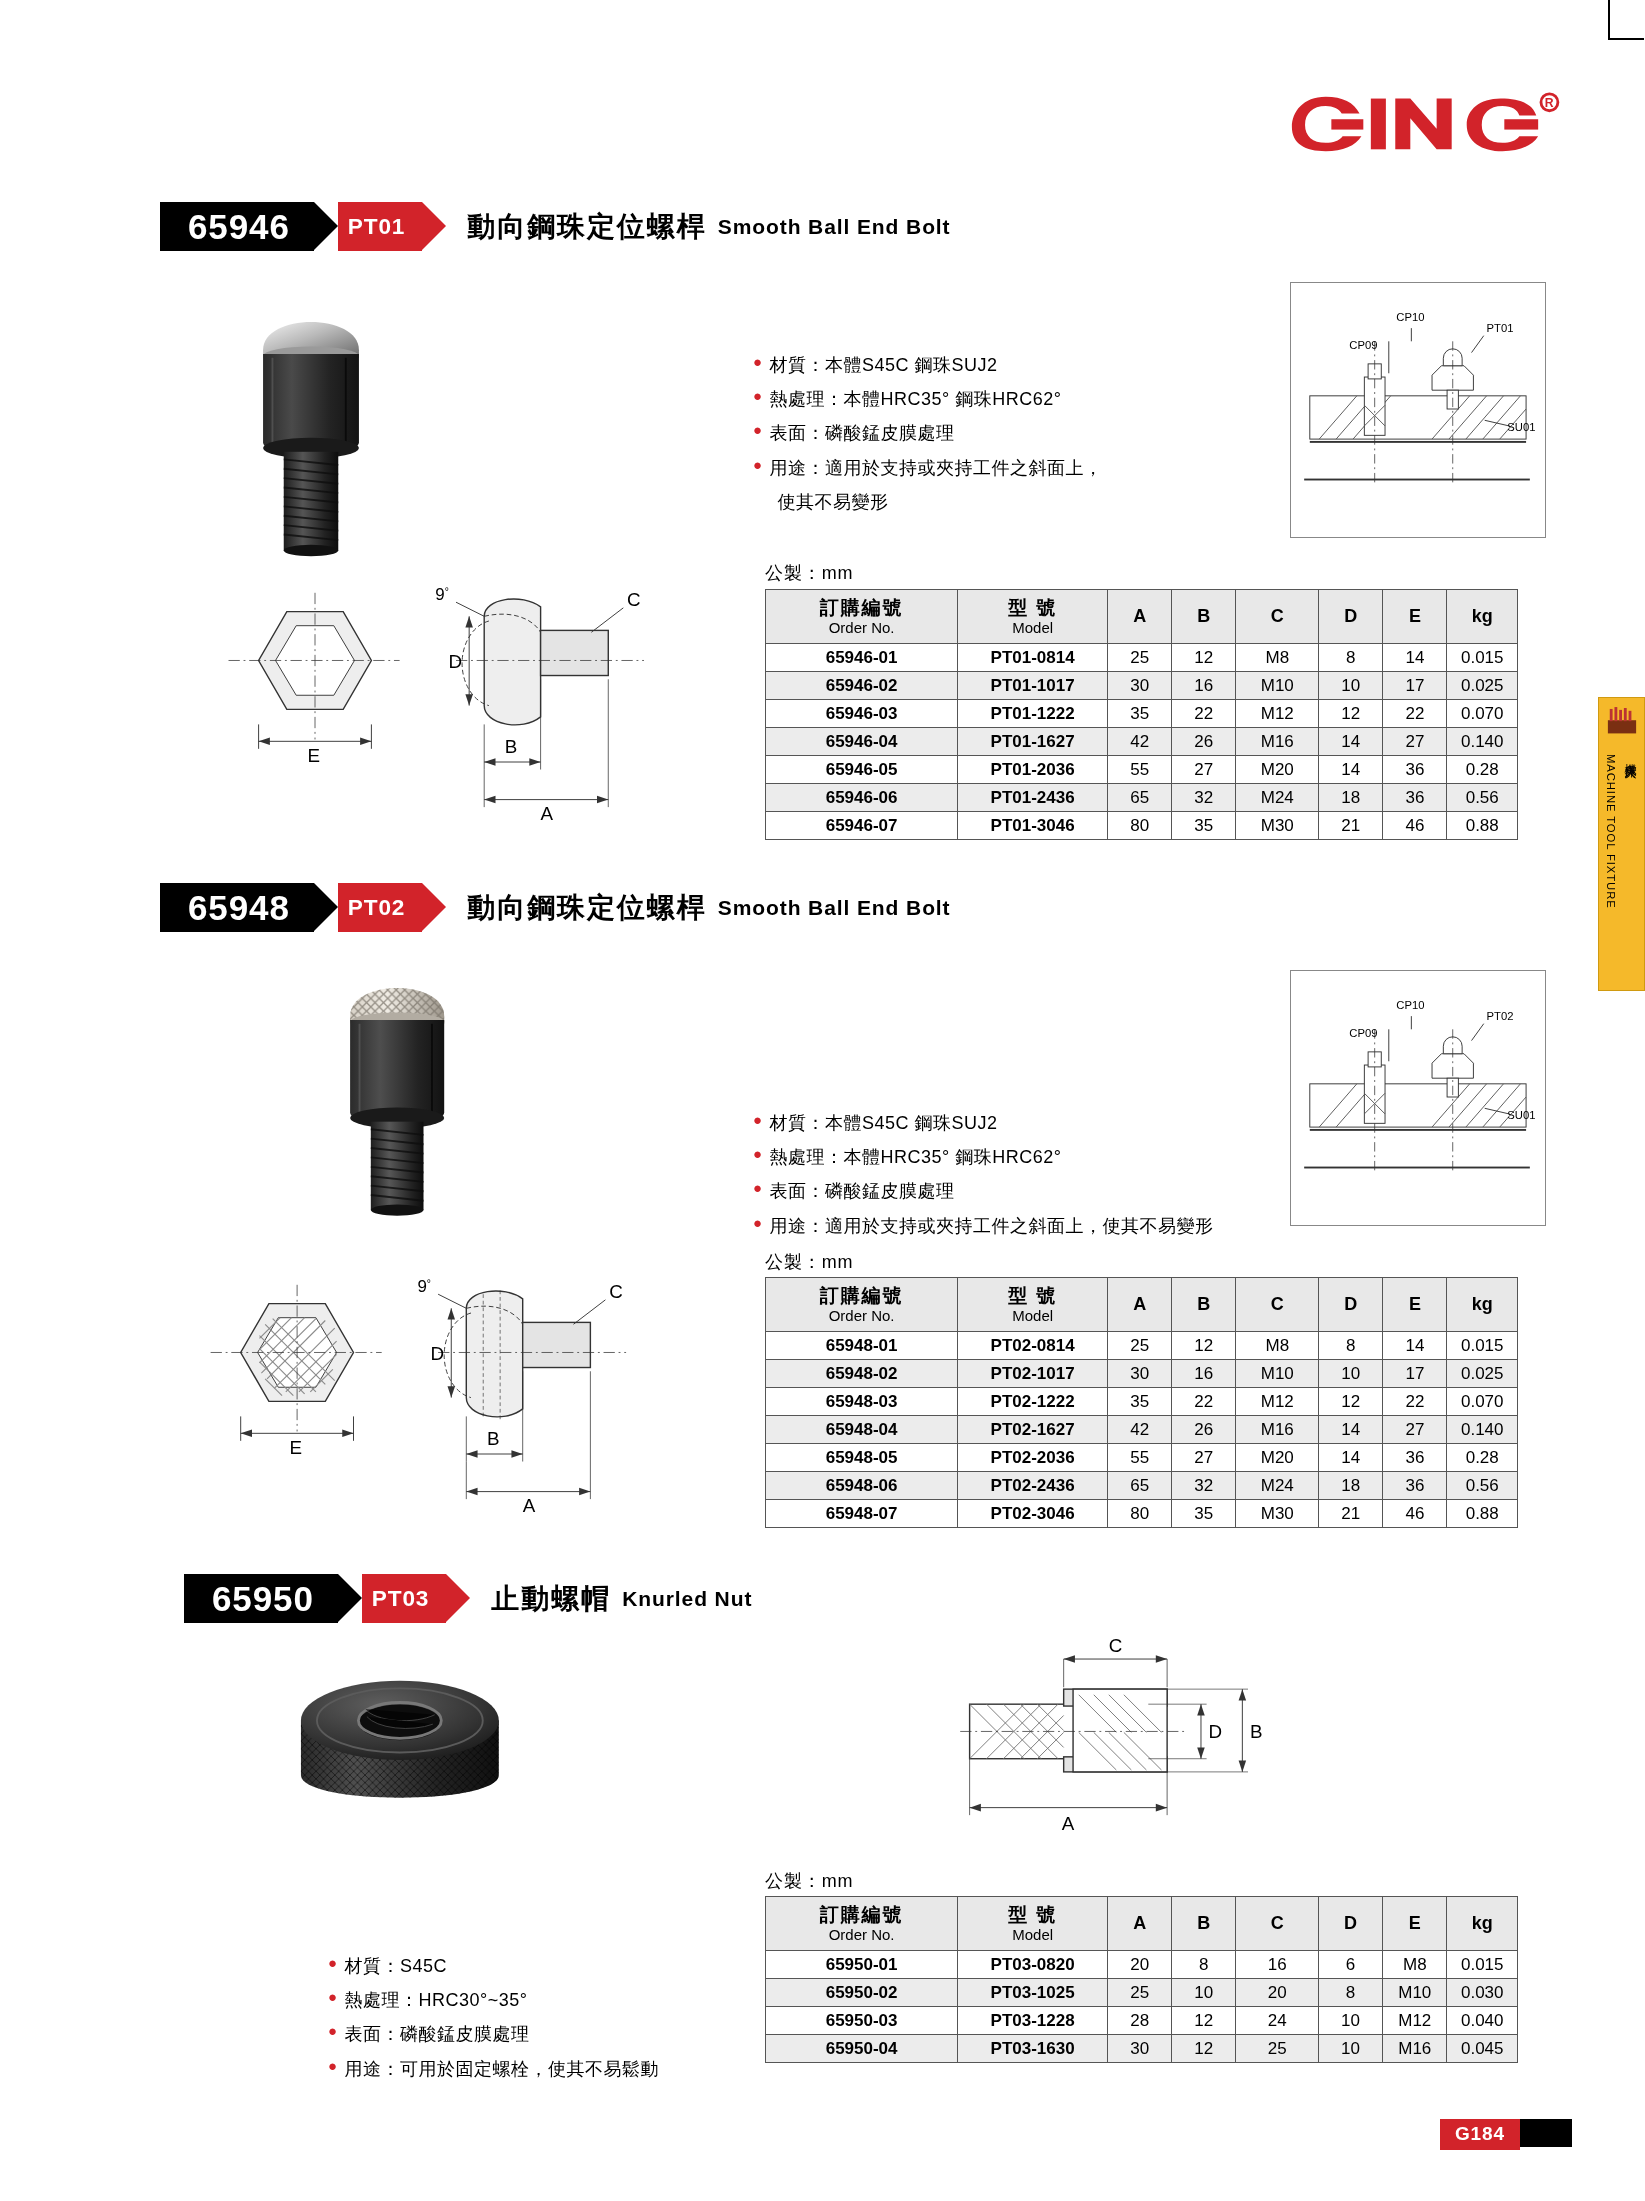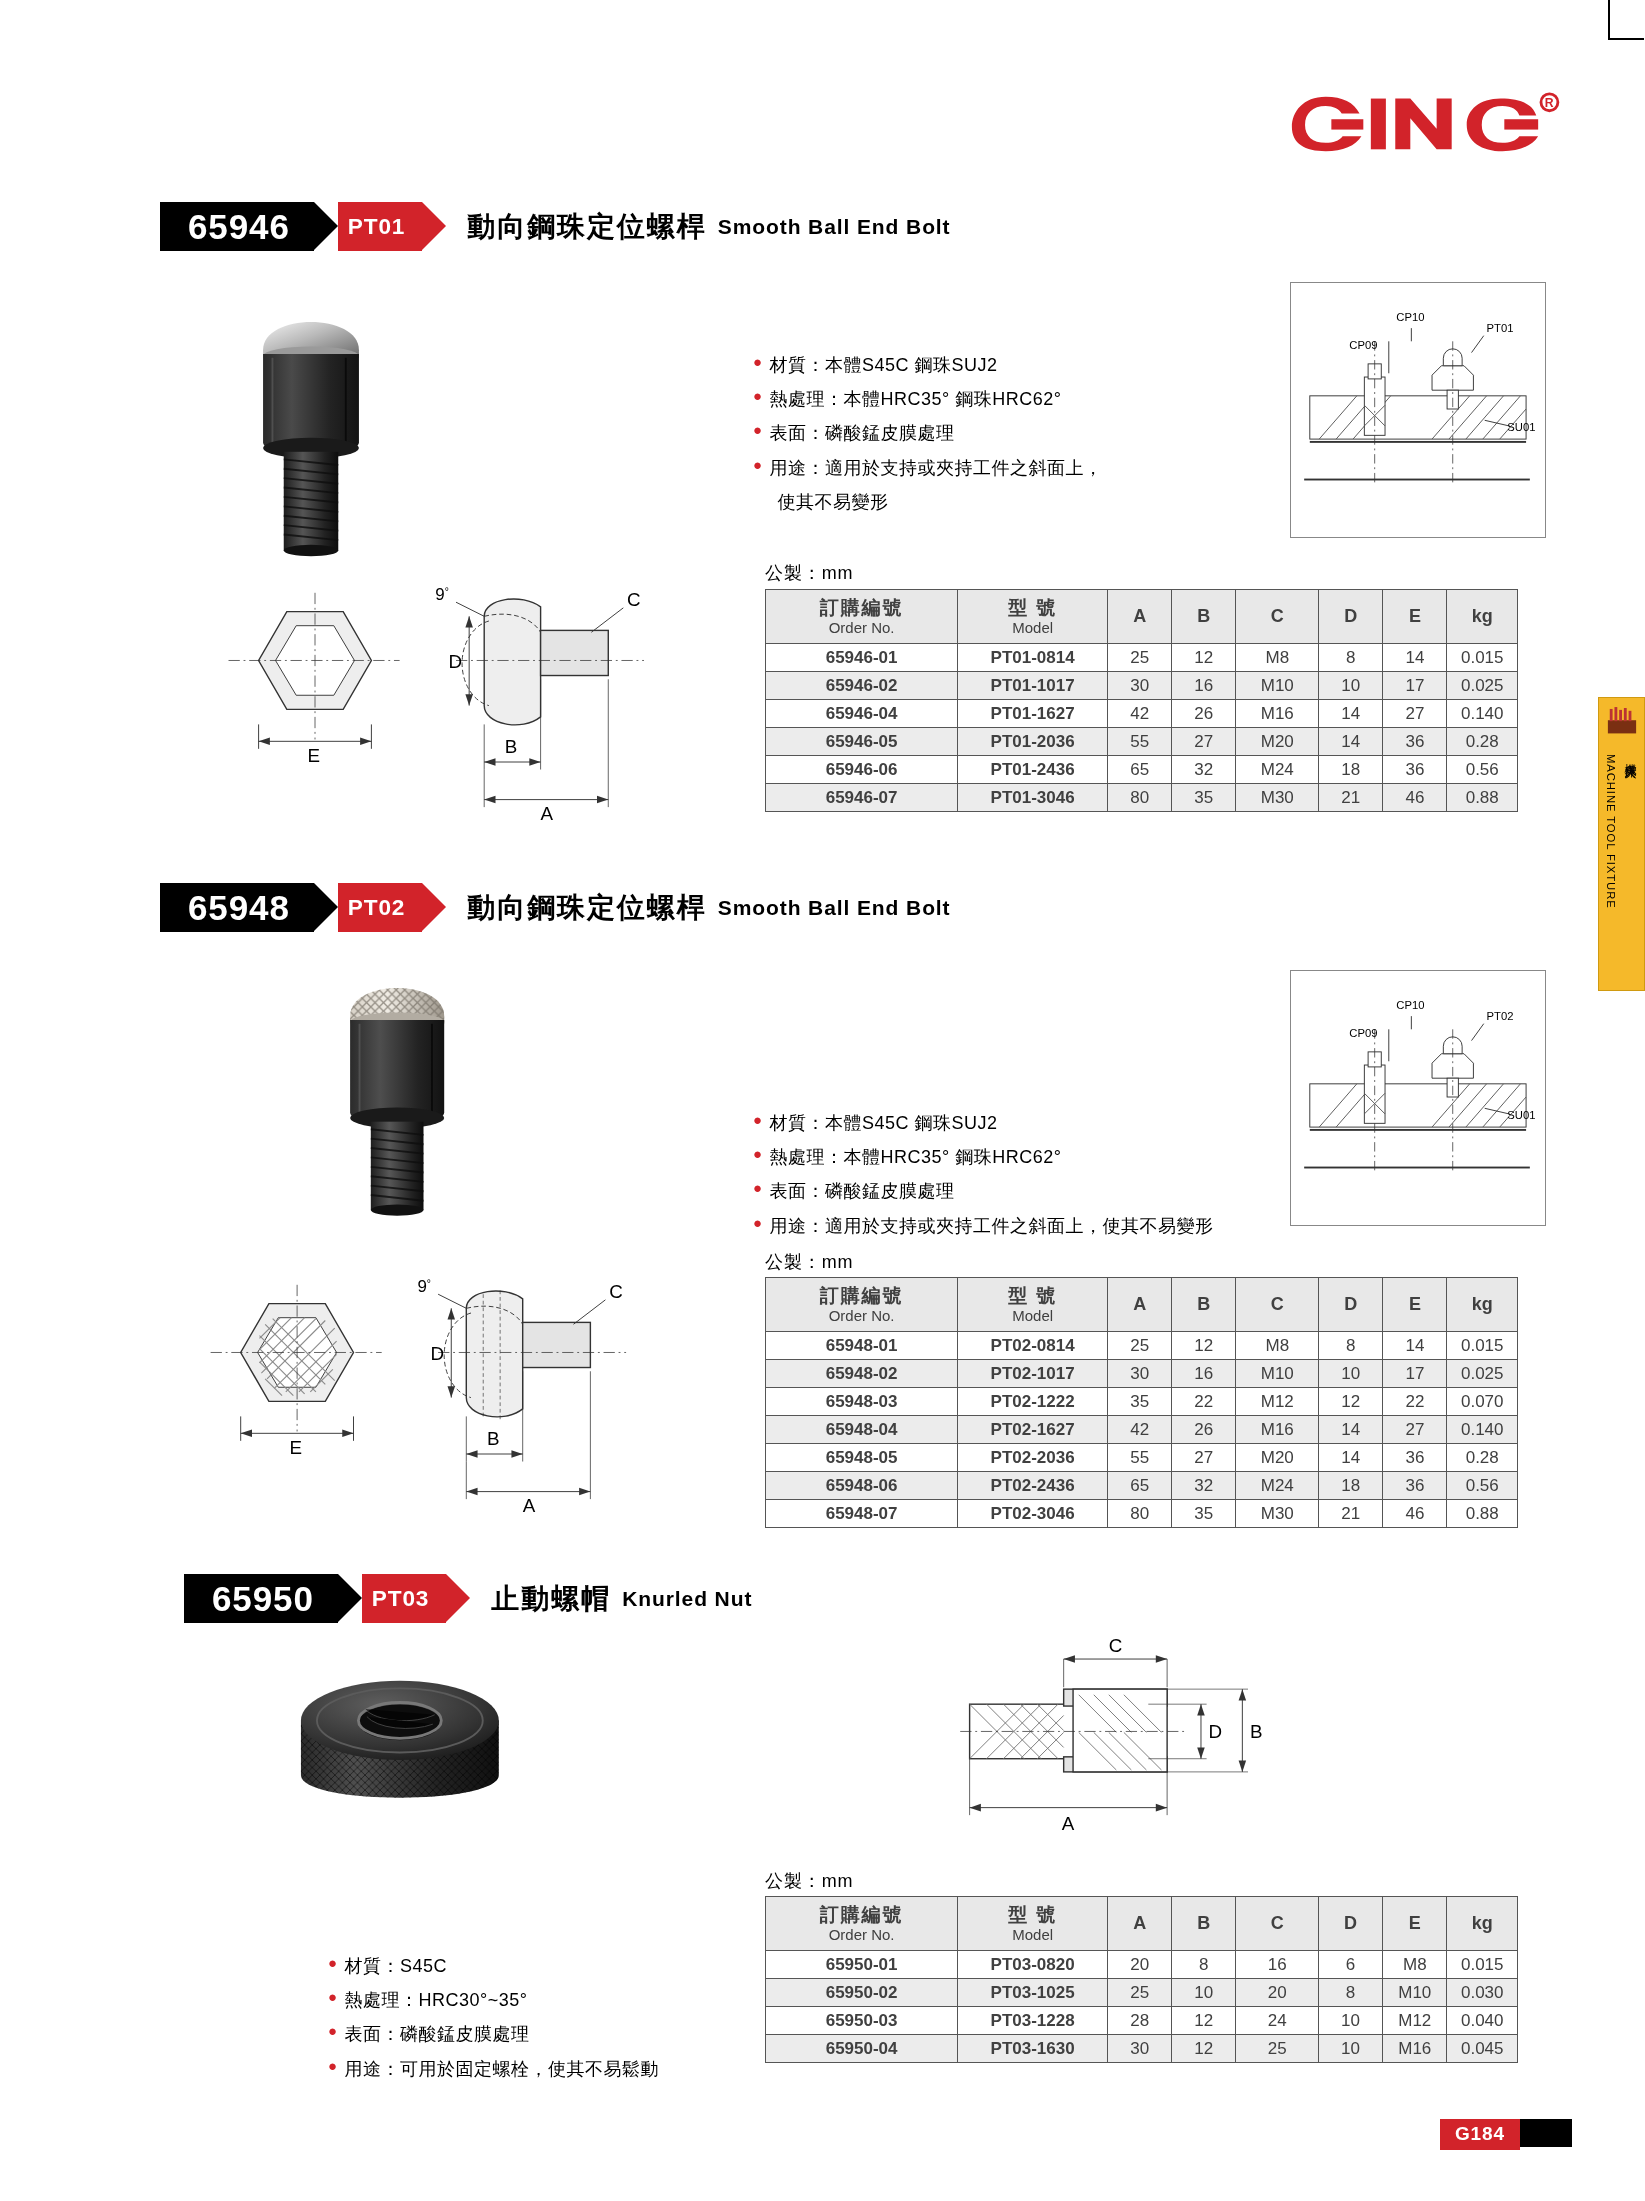--- a/index.html
+++ b/index.html
@@ -33,21 +33,21 @@
   .specs{position:absolute;font-size:18px;color:#000;line-height:1.9;}
   .specs .row{display:flex;align-items:flex-start;white-space:nowrap;}
   .specs .dot{color:#d2232a;font-size:15px;line-height:1.9;margin-right:7.5px;}
   .specs .txt{letter-spacing:0.5px;}
   .specs .cont{padding-left:24.5px;}
 
   
   .unit{position:absolute;font-size:18px;color:#000;letter-spacing:0.9px;}
 
   
-  table.spec{position:absolute;border-collapse:collapse;font-size:18px;color:#404040;background:#fff;}
+  table.spec{position:absolute;border-collapse:collapse;font-size:18px;color:#000000;background:#fff;}
   table.spec th,table.spec td{border:0.9px solid #555;text-align:center;padding:0;}
   table.spec thead th{background:#e8e8e8;font-weight:bold;height:53px;line-height:1.15;}
   table.spec thead th .cn{display:block;font-size:19px;font-weight:bold;letter-spacing:1.9px;}
   table.spec thead th .en{display:block;font-size:15px;font-weight:normal;}
   table.spec tbody td{height:27px;font-size:17px;}
   table.spec tbody tr:nth-child(even){background:#ececec;}
   table.spec tbody td.b{font-weight:bold;}
 
   
   .illu{position:absolute;border:0.9px solid #888;background:#fff;}
@@ -284,20 +284,30 @@
         </tr>
       <tr>
           <td class="b">65946-02</td>
           <td class="b">PT01-1017</td>
           <td>30</td>
           <td>16</td>
           <td>M10</td>
           <td>10</td>
           <td>17</td>
           <td>0.025</td>
+        </tr>
+      <tr>
+          <td class="b">65946-03</td>
+          <td class="b">PT01-1222</td>
+          <td>35</td>
+          <td>22</td>
+          <td>M12</td>
+          <td>12</td>
+          <td>22</td>
+          <td>0.070</td>
         </tr>
       <tr>
           <td class="b">65946-04</td>
           <td class="b">PT01-1627</td>
           <td>42</td>
           <td>26</td>
           <td>M16</td>
           <td>14</td>
           <td>27</td>
           <td>0.140</td>

